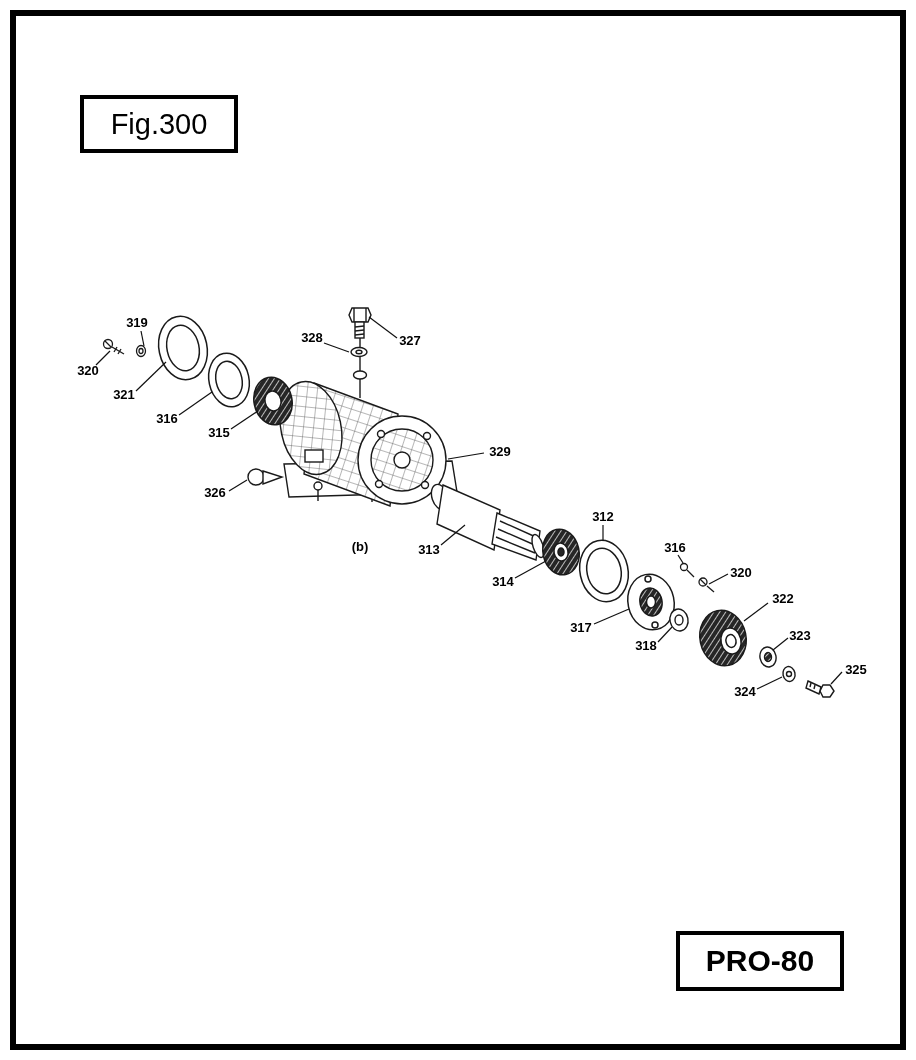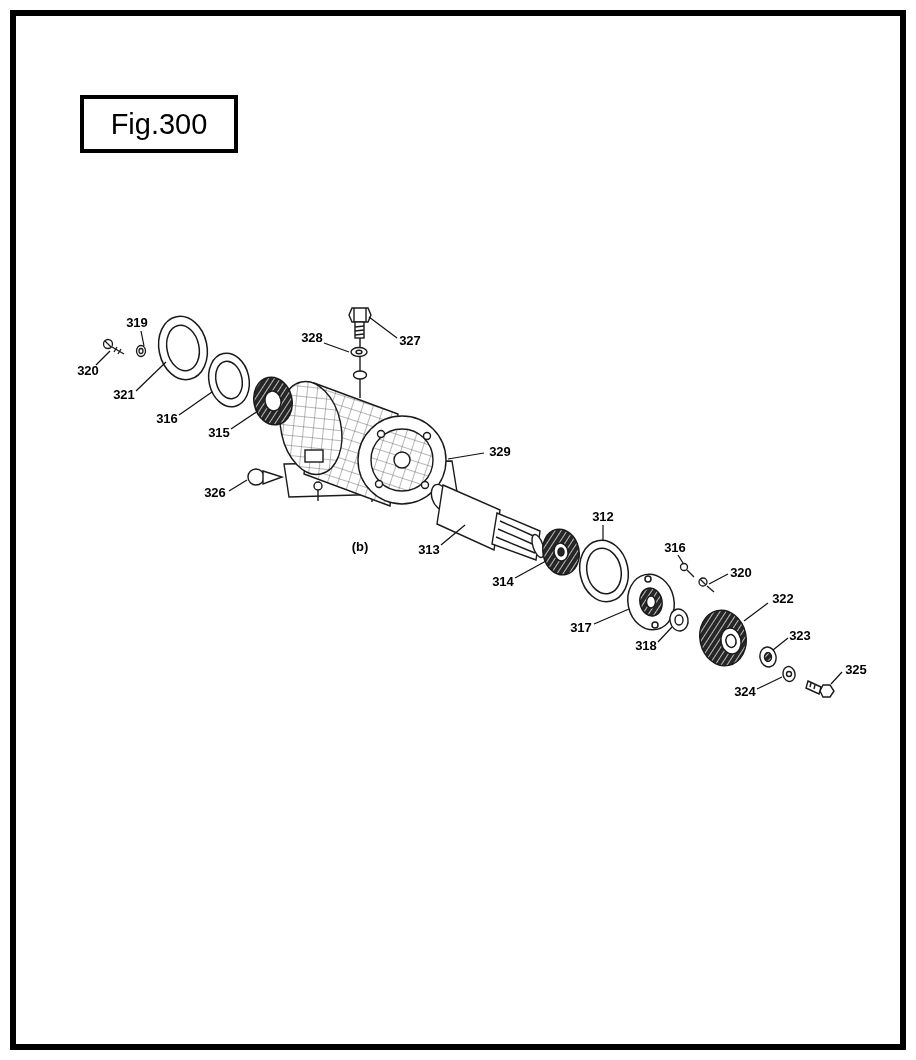--- a/index.html
+++ b/index.html
@@ -24,20 +24,23 @@
 </head>
 <body>
 
 <div class="page">
   <div class="frame"></div>
 
   <div class="fig-box">
     <span>Fig.300</span>
   </div>
 
+  <div class="model-box">
+    <span>PRO-80</span>
+  </div>
 
   <svg class="diagram" viewBox="0 0 916 1060" xmlns="http://www.w3.org/2000/svg">
     <defs>
       <pattern id="hatch" width="5" height="5" patternUnits="userSpaceOnUse" patternTransform="rotate(45)">
         <rect width="5" height="5" fill="#262626"></rect>
         <line x1="0" y1="0" x2="0" y2="5" stroke="#ffffff" stroke-width="1.4"></line>
       </pattern>
       <pattern id="grid" width="10" height="10" patternUnits="userSpaceOnUse" patternTransform="rotate(18)">
         <rect width="10" height="10" fill="#ffffff"></rect>
         <path d="M0 0 H10 M0 0 V10" stroke="#606060" stroke-width="0.9"></path>

